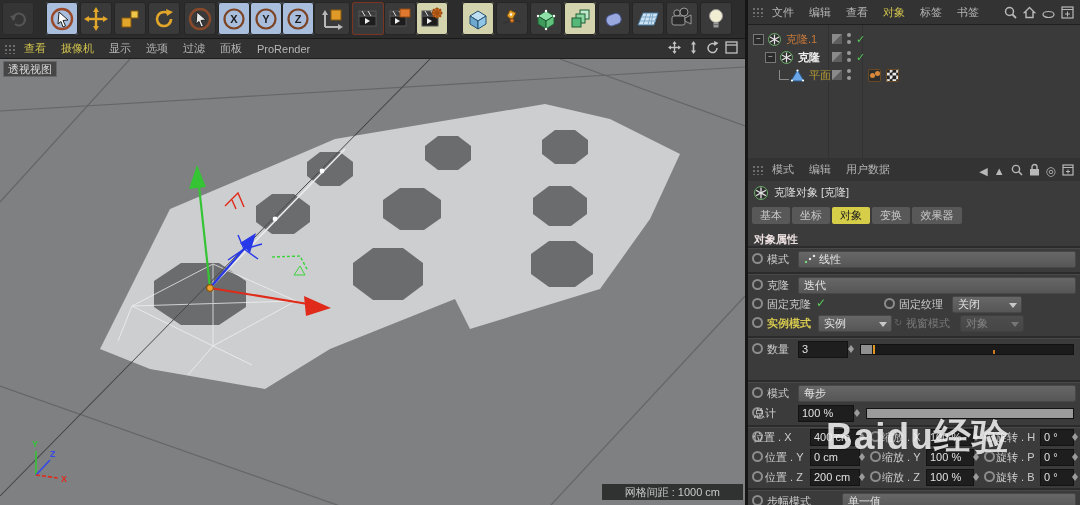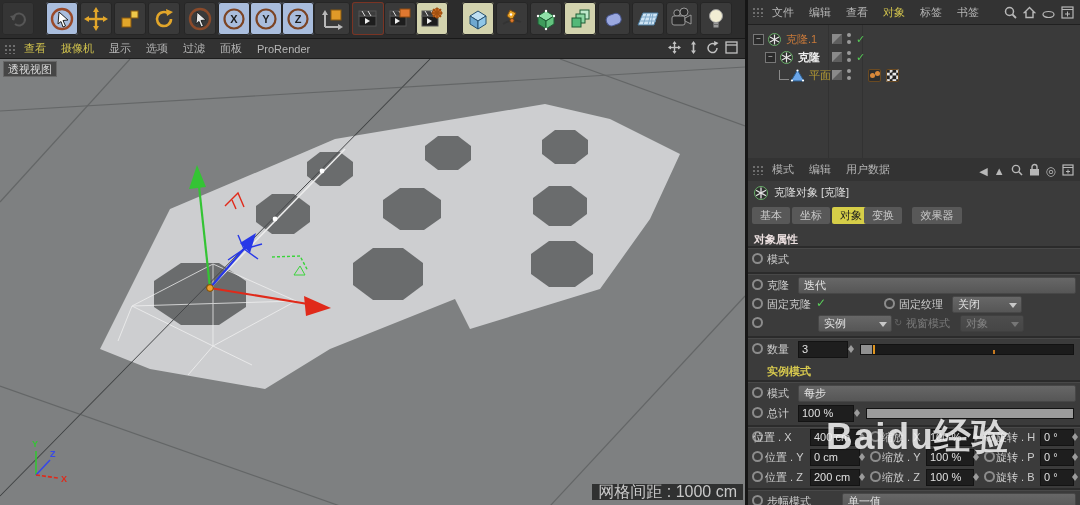--- a/index.html
+++ b/index.html
@@ -14,21 +14,21 @@
   .tbi.dim{opacity:.38;background:#454545;}
   .tbi.redring{box-shadow:inset 0 0 0 1px #7a3424;}
   .vpmenu{position:absolute;left:0;top:39px;width:745px;height:19px;background:#323232;border-bottom:1px solid #1d1d1d;display:flex;align-items:center;}
   .grip{width:12px;height:10px;margin:0 8px 0 4px;background:radial-gradient(#6e6e6e 1px,transparent 1.2px);background-size:4px 4px;}
   .mi{font-size:11px;margin-right:15px;color:#b6b6b6;cursor:default;white-space:nowrap;}
   .gold{color:#cfc14d;}
   .vpicons{position:absolute;right:6px;top:40px;display:flex;gap:4px;}
   .vpic{width:15px;height:15px;display:flex;align-items:center;justify-content:center;}
   .vp{position:absolute;left:0;top:59px;width:745px;height:446px;background:#7e8081;overflow:hidden;}
   .vplabel{position:absolute;left:3px;top:2px;background:rgba(60,60,60,.85);border:1px solid #666;color:#d8d8d8;font-size:11px;padding:0 4px;line-height:14px;}
-  .gridbadge{position:absolute;right:2px;bottom:5px;background:rgba(38,38,38,.88);color:#c8c8c8;font-size:16px;padding:1px 6px;line-height:14px;}
+  .gridbadge{position:absolute;right:2px;bottom:5px;background:rgba(38,38,38,.88);color:#c8c8c8;font-size:11px;padding:1px 23px;line-height:14px;}
   
   .vsep{position:absolute;left:745px;top:0;width:3px;height:505px;background:#161616;}
   
   .right{position:absolute;left:748px;top:0;width:332px;height:505px;background:#3b3b3b;}
   .pmenu{position:absolute;left:0;width:332px;background:#333;border-bottom:1px solid #202020;display:flex;align-items:center;}
   .ommenu{top:0;height:24px;}
   .ricons{position:absolute;display:flex;gap:6px;align-items:center;}
   .tree{position:absolute;left:0;top:25px;width:332px;height:133px;background:#3a3a3a;border-bottom:1px solid #1e1e1e;}
   .tcol{position:absolute;top:0;height:133px;width:1px;background:#323232;}
   .trow{position:absolute;left:0;width:332px;height:18px;display:flex;align-items:center;font-size:11px;}
@@ -50,21 +50,21 @@
   .amtitle span{font-size:11px;color:#dcdcdc;margin-left:5px;}
   .amtabs{position:absolute;left:0;top:204px;width:332px;height:24px;background:#3b3b3b;border-bottom:1px solid #2c2c2c;}
   .tab{position:absolute;top:3px;height:17px;background:#585858;color:#c8c8c8;font-size:11px;line-height:17px;text-align:center;border-radius:2px;cursor:default;}
   .tab.active{background:#d6ce48;color:#1d1d1d;}
   .ambody{position:absolute;left:0;top:228px;width:332px;height:277px;background:#3b3b3b;overflow:hidden;}
   .sect{position:absolute;left:6px;top:4px;font-size:11px;font-weight:bold;color:#eadede;}
   .sep{position:absolute;left:0;width:332px;height:2px;background:#2b2b2b;border-bottom:1px solid #484848;}
   .row{position:absolute;left:0;width:332px;height:18px;}
   .tg{position:absolute;width:11px;height:11px;top:3px;border:2px solid #8c8c8c;border-radius:50%;box-sizing:border-box;}
   .lb{position:absolute;top:2px;font-size:11px;color:#cdcdcd;white-space:nowrap;}
-  .ylb{color:#d6c84e;font-weight:bold;margin-top:48px;}
+  .ylb{color:#d6c84e;font-weight:bold;}
   .dd{position:absolute;top:1px;height:15px;background:linear-gradient(#676767,#565656);border:1px solid #474747;border-radius:2px;color:#e4e4e4;font-size:11px;line-height:15px;padding:0 5px;box-sizing:content-box;overflow:hidden;}
   .dd.ar::after{content:"";position:absolute;right:4px;top:6px;border:4px solid transparent;border-top:5px solid #c8c8c8;}
   .num{position:absolute;top:1px;height:15px;background:#1e1e1e;border:1px solid #131313;color:#e0e0e0;font-size:11px;line-height:15px;padding:0 3px;box-sizing:content-box;white-space:nowrap;overflow:hidden;}
   .stp{position:absolute;top:2px;width:8px;height:14px;}
   .stp::before,.stp::after{content:"";position:absolute;left:1px;border:3px solid transparent;}
   .stp::before{top:0;border-bottom:4px solid #9c9c9c;}
   .stp::after{bottom:0;border-top:4px solid #9c9c9c;}
   .slider{position:absolute;top:4px;height:9px;background:#1b1b1b;border:1px solid #121212;}
   .sl-handle{position:absolute;left:0;top:0;width:11px;height:9px;background:#909090;}
   .sl-tick{position:absolute;top:0;width:2px;height:9px;background:#e0951e;}
@@ -507,31 +507,32 @@
             <line x1="13" y1="5.2" x2="3" y2="10.8"></line>
           </g>
         </svg>
       <span>克隆对象 [克隆]</span>
     </div>
 
     <div class="amtabs">
       <span class="tab" style="left:4px;width:38px">基本</span>
       <span class="tab" style="left:44px;width:38px">坐标</span>
       <span class="tab active" style="left:84px;width:38px">对象</span>
-      <span class="tab" style="left:116px;width:38px">变换</span>
+      <span class="tab" style="left:124px;width:38px">变换</span>
       <span class="tab" style="left:164px;width:50px">效果器</span>
     </div>
 
     <div class="ambody">
       <div class="sect">对象属性</div>
       <div class="sep" style="top:18px"></div>
 
       <div class="row" style="top:22px">
         <span class="tg" style="left:4px"></span>
         <span class="lb" style="left:19px">模式</span>
+        <span class="dd" style="left:50px;width:266px"><span class="minidots"></span><span>线性</span></span>
       </div>
       <div class="sep" style="top:44px"></div>
 
       <div class="row" style="top:48px">
         <span class="tg" style="left:4px"></span>
         <span class="lb" style="left:19px">克隆</span>
         <span class="dd" style="left:50px;width:266px"><span>迭代</span></span>
       </div>
       <div class="row" style="top:67px">
         <span class="tg" style="left:4px"></span>
@@ -566,21 +567,21 @@
       </div>
       <div class="sep" style="top:152px"></div>
 
       <div class="row" style="top:156px">
         <span class="tg" style="left:4px"></span>
         <span class="lb" style="left:19px">模式</span>
         <span class="dd" style="left:50px;width:266px"><span>每步</span></span>
       </div>
       <div class="row" style="top:176px">
         <span class="tg" style="left:4px"></span>
-        <span class="lb" style="left:19px">总计</span>
+        <span class="lb" style="left:6px">总计</span>
         <span class="num" style="left:50px;width:48px">100 %</span>
         <span class="stp" style="left:105px"></span>
         <span class="slider" style="left:118px;width:206px">
           <span class="sl-fill" style="width:206px"></span>
         </span>
       </div>
       <div class="sep" style="top:197px"></div>
 
       <div class="row" style="top:200px">
         <span class="tg" style="left:4px"></span>

